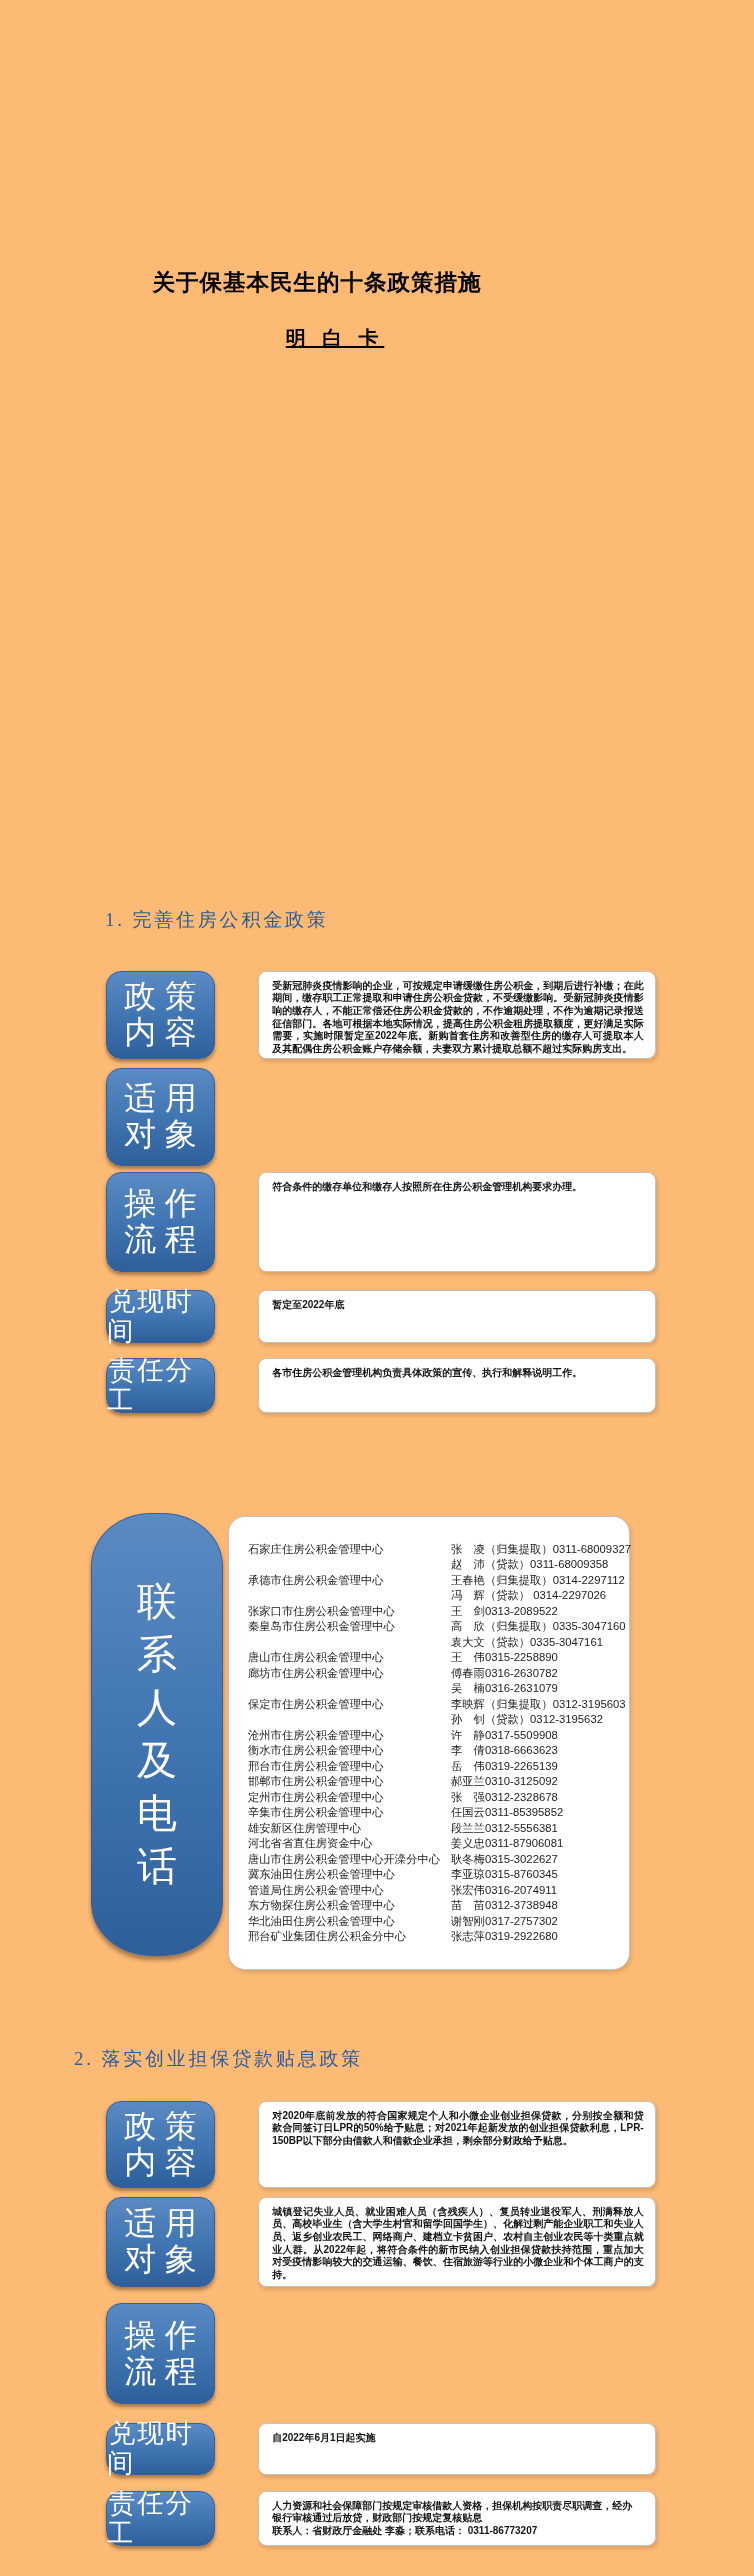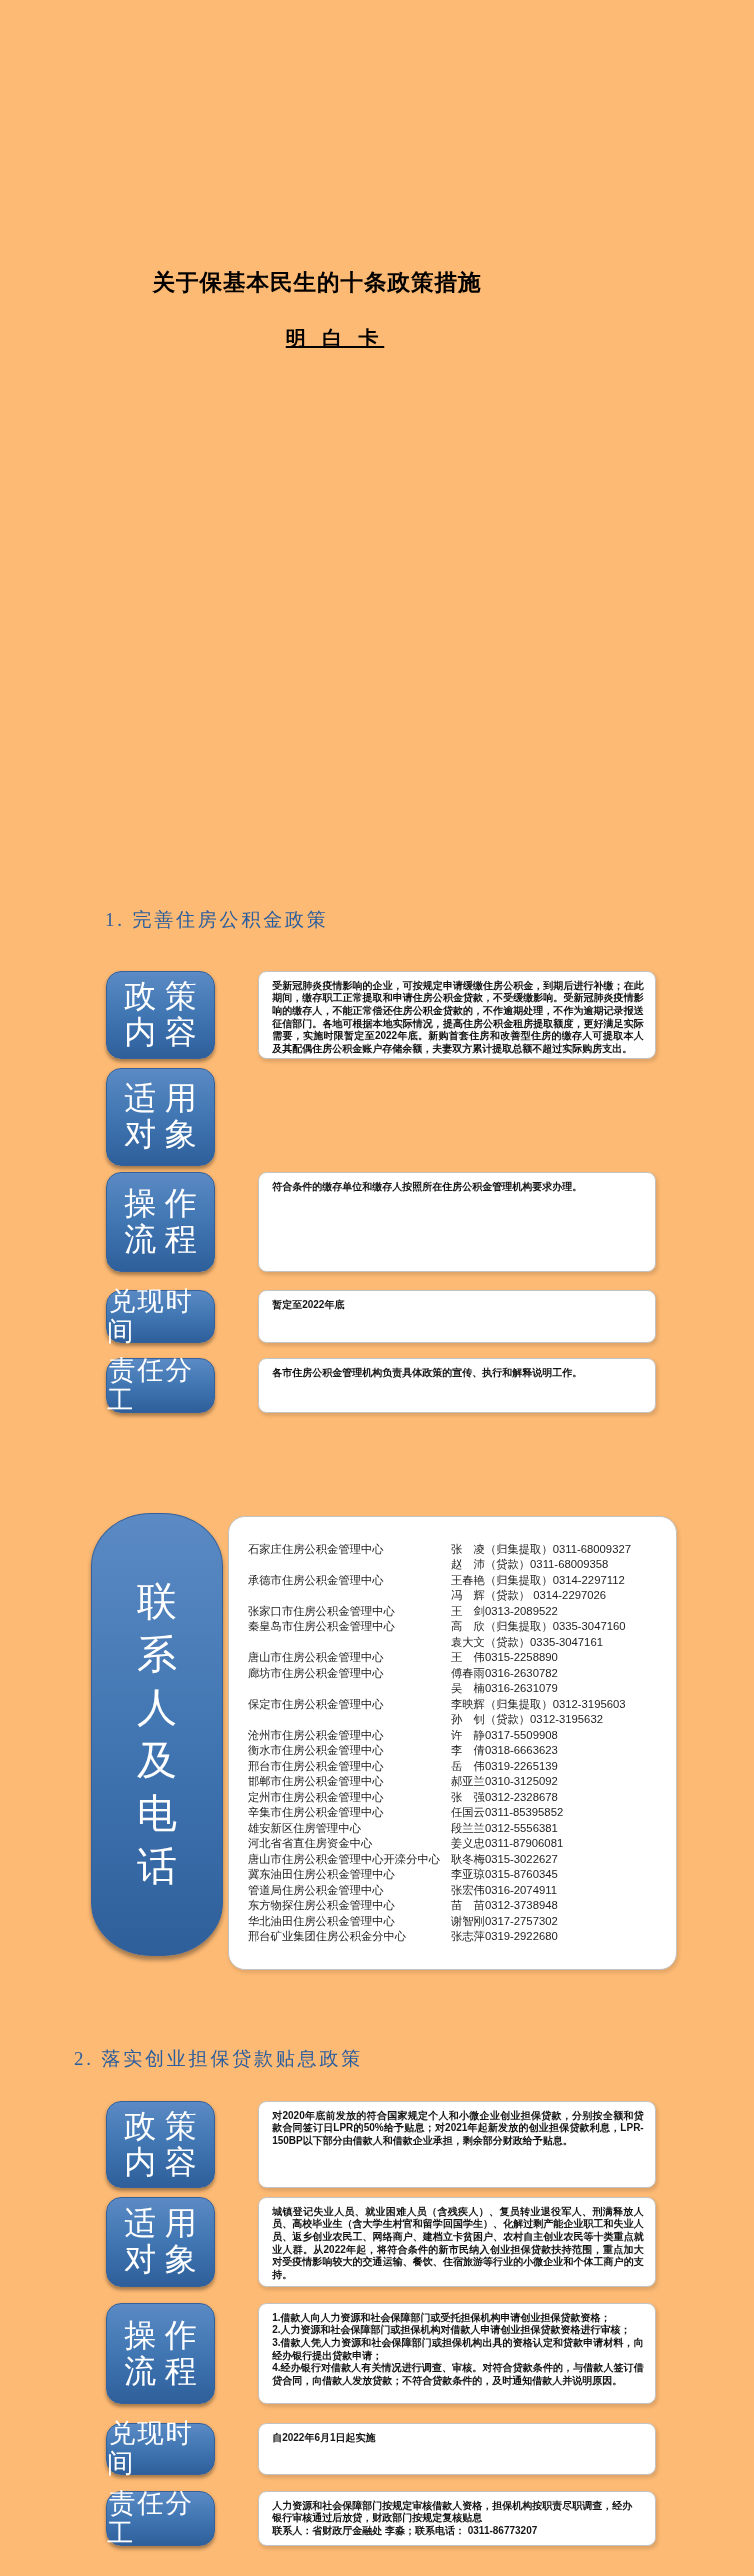--- a/index.html
+++ b/index.html
@@ -55,21 +55,21 @@
   .contact-label {
     position:absolute; left:91px; top:1513px; width:132px; height:443px;
     background:linear-gradient(180deg,#5b8ac4 0%,#4176b2 50%,#2e5f9b 100%);
     border:0.9px solid #34619c; border-radius:60px/53px;
     box-shadow:0 3.8px 4.7px rgba(0,0,0,0.35);
     display:flex; flex-direction:column; align-items:center; justify-content:center;
     gap:13.2px; color:#fff; font-family:"Liberation Serif","DejaVu Serif",serif;
   }
   .contact-label span { font-size:40px; line-height:1; }
   .contact-box {
-    position:absolute; left:228px; top:1516px; width:449px; height:454px;
+    position:absolute; left:228px; top:1516px; width:402px; height:454px;
     background:#ffffff; border:0.9px solid #c3c3c3; border-radius:17px;
     box-shadow:1.9px 2.8px 3.8px rgba(0,0,0,0.10);
     display:flex; flex-direction:column; justify-content:center;
     padding:13.2px 9.4px 13.2px 19px;
   }
   .contact-line { display:flex; white-space:nowrap; font-size:11.3px; line-height:15.5px; color:#1c1c1c; }
   .contact-org { display:inline-block; min-width:196px; }
   .contact-person { display:inline-block;margin-left:7px; }
 </style>
 </head>
@@ -263,26 +263,20 @@
     <div class="row-body">
       <div class="txt">城镇登记失业人员、就业困难人员（含残疾人）、复员转业退役军人、刑满释放人员、高校毕业生（含大学生村官和留学回国学生）、化解过剩产能企业职工和失业人员、返乡创业农民工、网络商户、建档立卡贫困户、农村自主创业农民等十类重点就业人群。从2022年起，将符合条件的新市民纳入创业担保贷款扶持范围，重点加大对受疫情影响较大的交通运输、餐饮、住宿旅游等行业的小微企业和个体工商户的支持。</div>
     </div>
   </div>
 
   <div class="row" style="top:2303px;height:101px;">
     <div class="row-label lbl-two">
       <span class="lbl-line">操作</span>
       <span class="lbl-line">流程</span>
     </div>
-    <div class="row-body">
-      <div class="txt">1.借款人向人力资源和社会保障部门或受托担保机构申请创业担保贷款资格；
-2.人力资源和社会保障部门或担保机构对借款人申请创业担保贷款资格进行审核；
-3.借款人凭人力资源和社会保障部门或担保机构出具的资格认定和贷款申请材料，向经办银行提出贷款申请；
-4.经办银行对借款人有关情况进行调查、审核。对符合贷款条件的，与借款人签订借贷合同，向借款人发放贷款；不符合贷款条件的，及时通知借款人并说明原因。</div>
-    </div>
   </div>
 
   <div class="row" style="top:2423px;height:52px;">
     <div class="row-label lbl-one">
       <span class="lbl-line">兑现时间</span>
     </div>
     <div class="row-body">
       <div class="txt">自2022年6月1日起实施</div>
     </div>
   </div>

